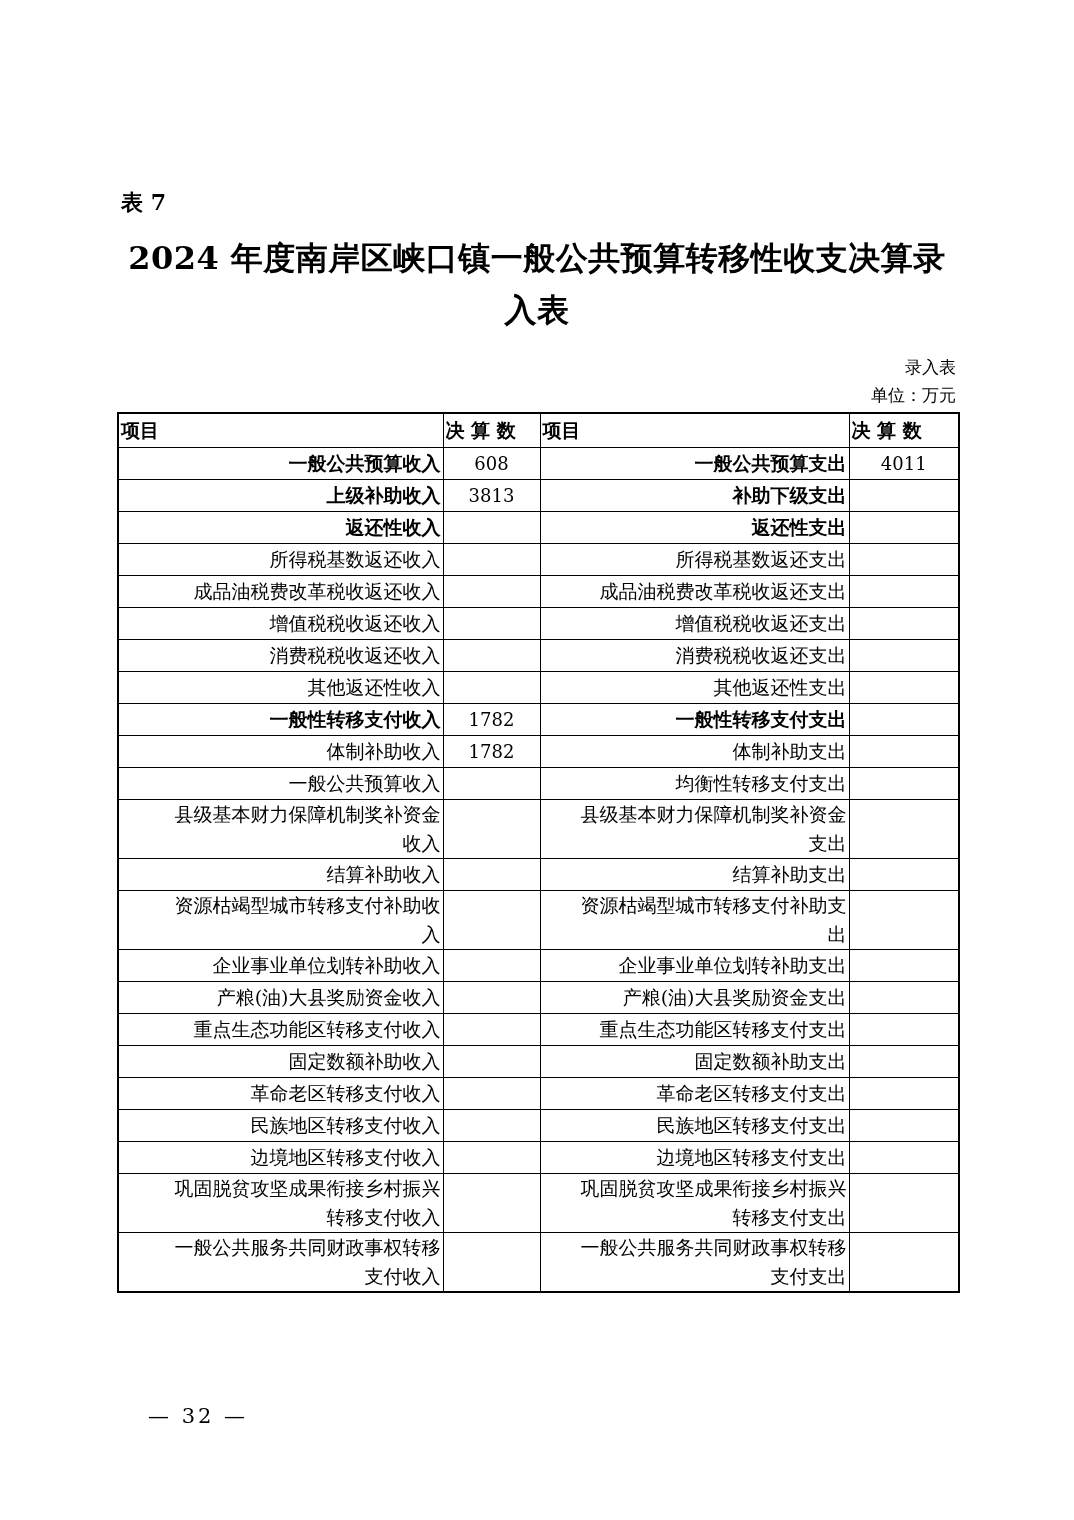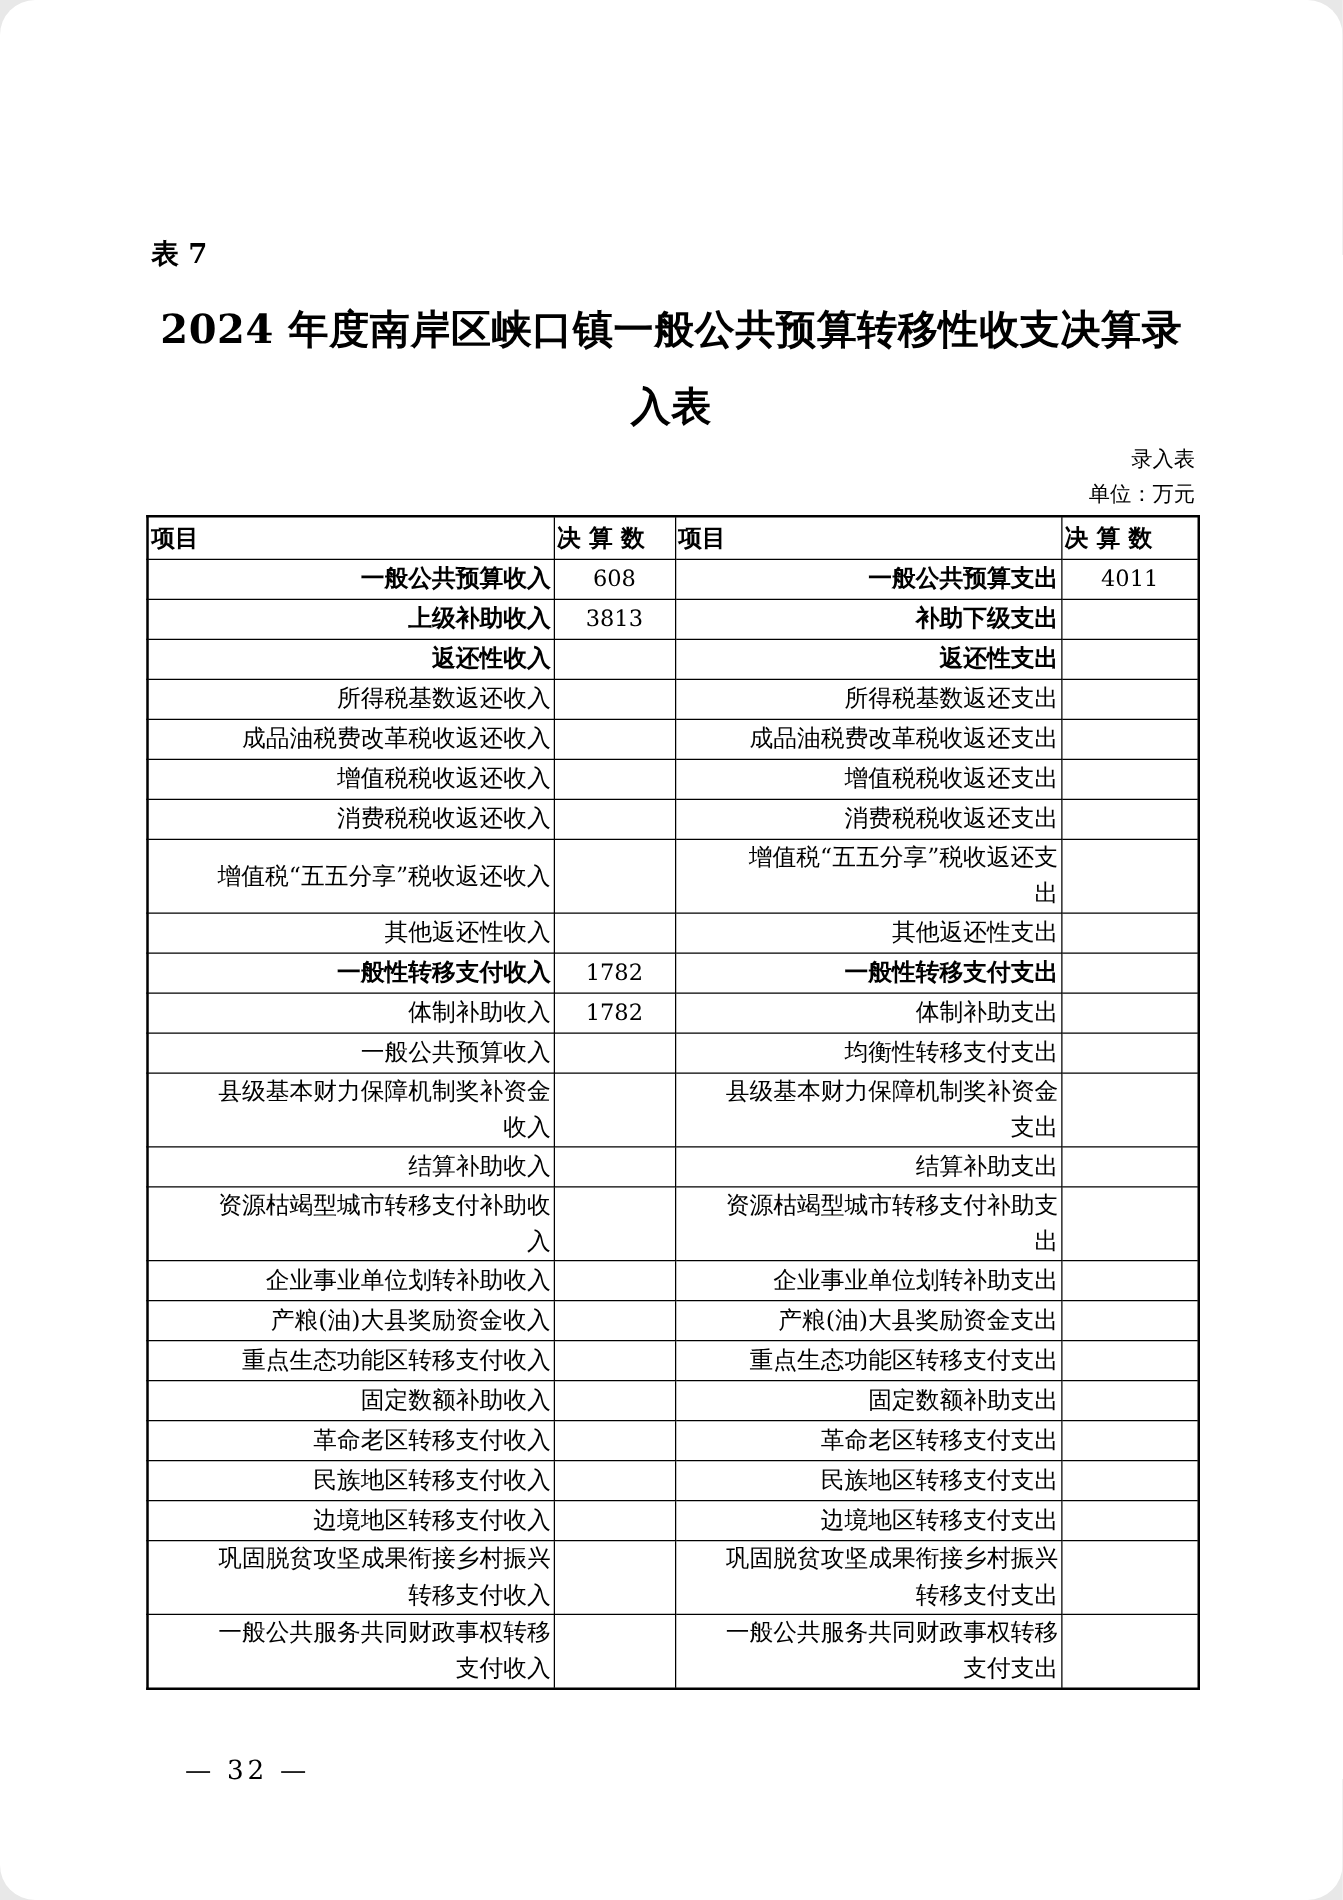--- a/index.html
+++ b/index.html
@@ -4,30 +4,29 @@
 <style>
   html,body{margin:0;padding:0;background:#e8e8e8;}
   .page{
     position:relative;
     width:1074px;height:1520px;
     background:#ffffff;
     font-family:"DejaVu Serif","Liberation Serif",serif;
     color:#000;
     margin:0 auto;
     overflow:hidden;
-    border-radius:28px;
   }
   .table-label{
     position:absolute;left:121px;top:188px;
     font-size:22px;font-weight:bold;
   }
   .doc-title{
     position:absolute;left:114px;top:232px;width:846px;
     margin:0;text-align:center;
-    font-size:32px;font-weight:bold;line-height:62px;
+    font-size:32px;font-weight:bold;line-height:52px;
     letter-spacing:0.5px;
   }
   .corner-note{
     position:absolute;right:118px;top:356px;
     font-size:17px;
   }
   .unit-note{
     position:absolute;right:118px;top:384px;
     font-size:17px;
   }
@@ -134,26 +133,20 @@
           <td class="item indent2">增值税税收返还支出</td>
           <td class="val"></td>
         </tr>
         <tr>
           <td class="item indent2">消费税税收返还收入</td>
           <td class="val"></td>
           <td class="item indent2">消费税税收返还支出</td>
           <td class="val"></td>
         </tr>
         <tr>
-          <td class="item indent2">增值税“五五分享”税收返还收入</td>
-          <td class="val"></td>
-          <td class="item indent2">增值税“五五分享”税收返还支出</td>
-          <td class="val"></td>
-        </tr>
-        <tr>
           <td class="item indent2">其他返还性收入</td>
           <td class="val"></td>
           <td class="item indent2">其他返还性支出</td>
           <td class="val"></td>
         </tr>
         <tr>
           <td class="item indent1 bold">一般性转移支付收入</td>
           <td class="val">1782</td>
           <td class="item indent1 bold">一般性转移支付支出</td>
           <td class="val"></td>

